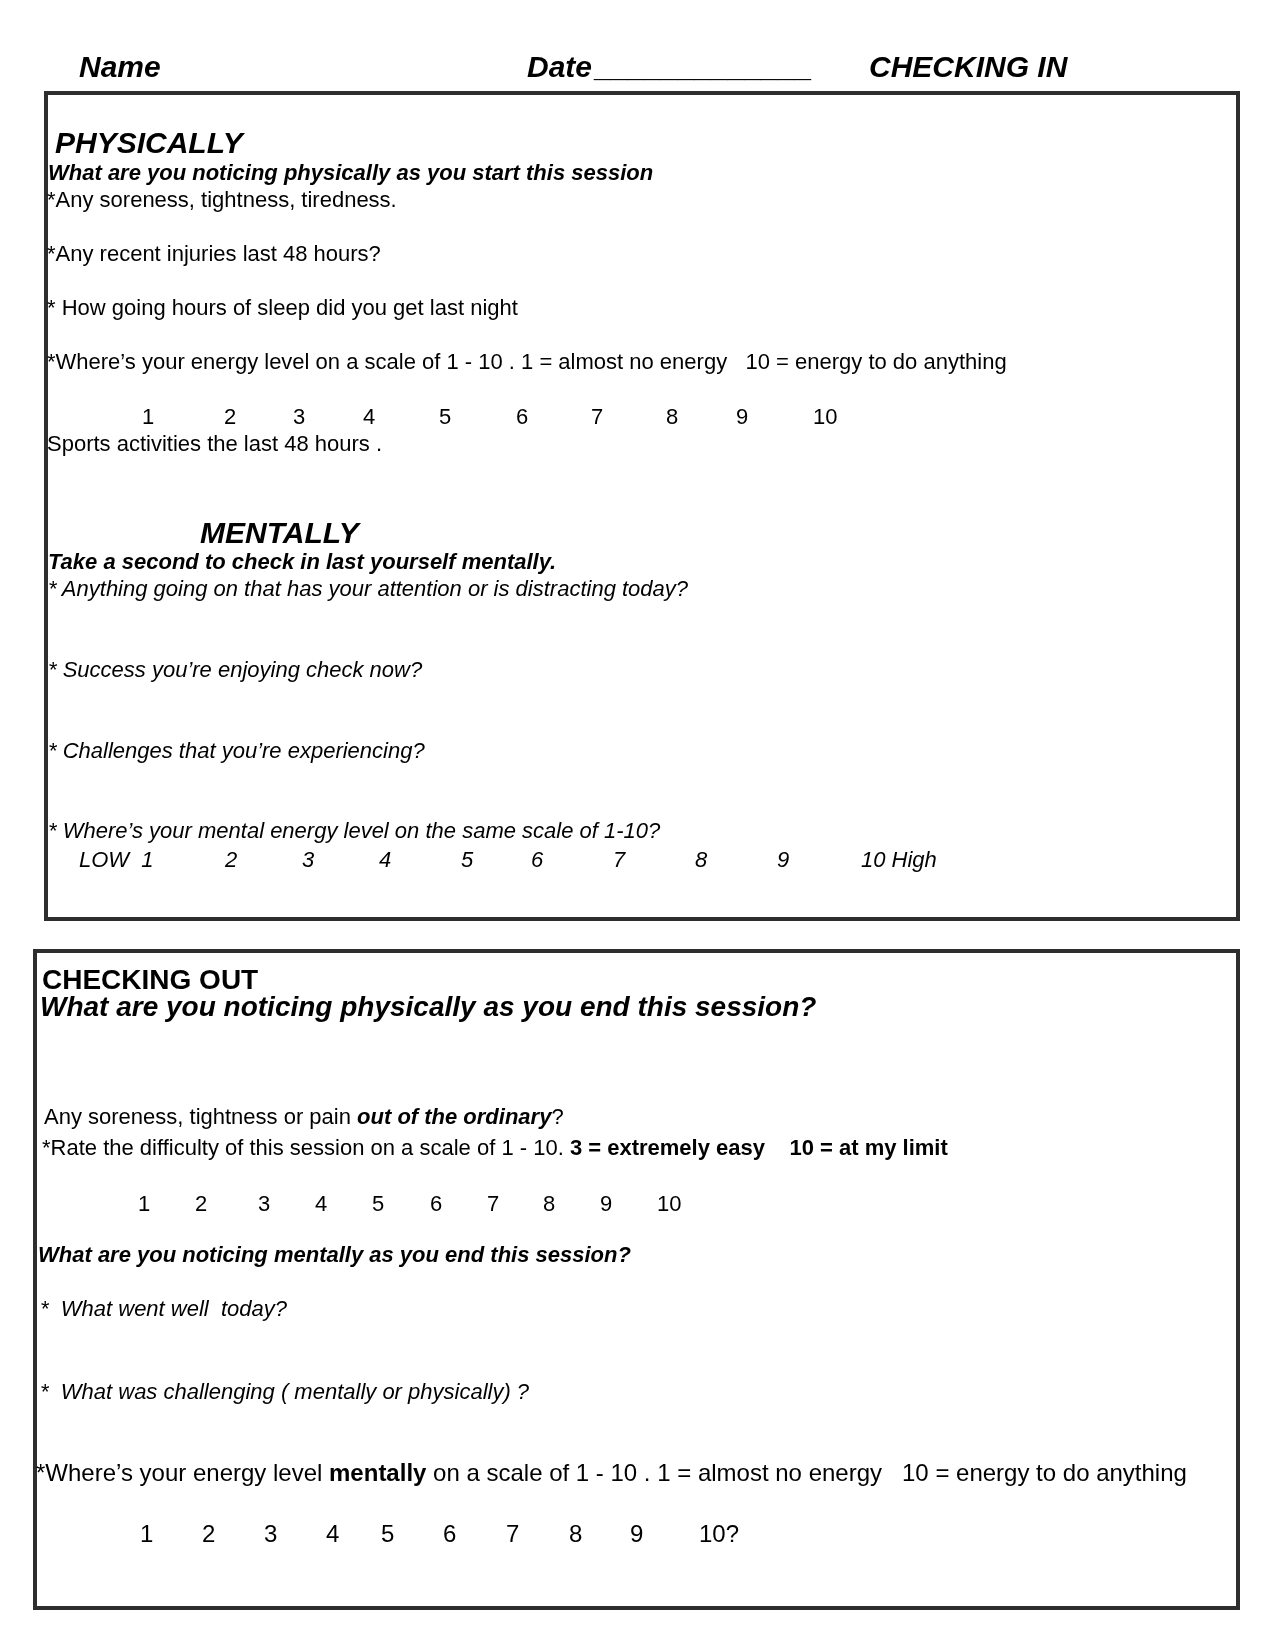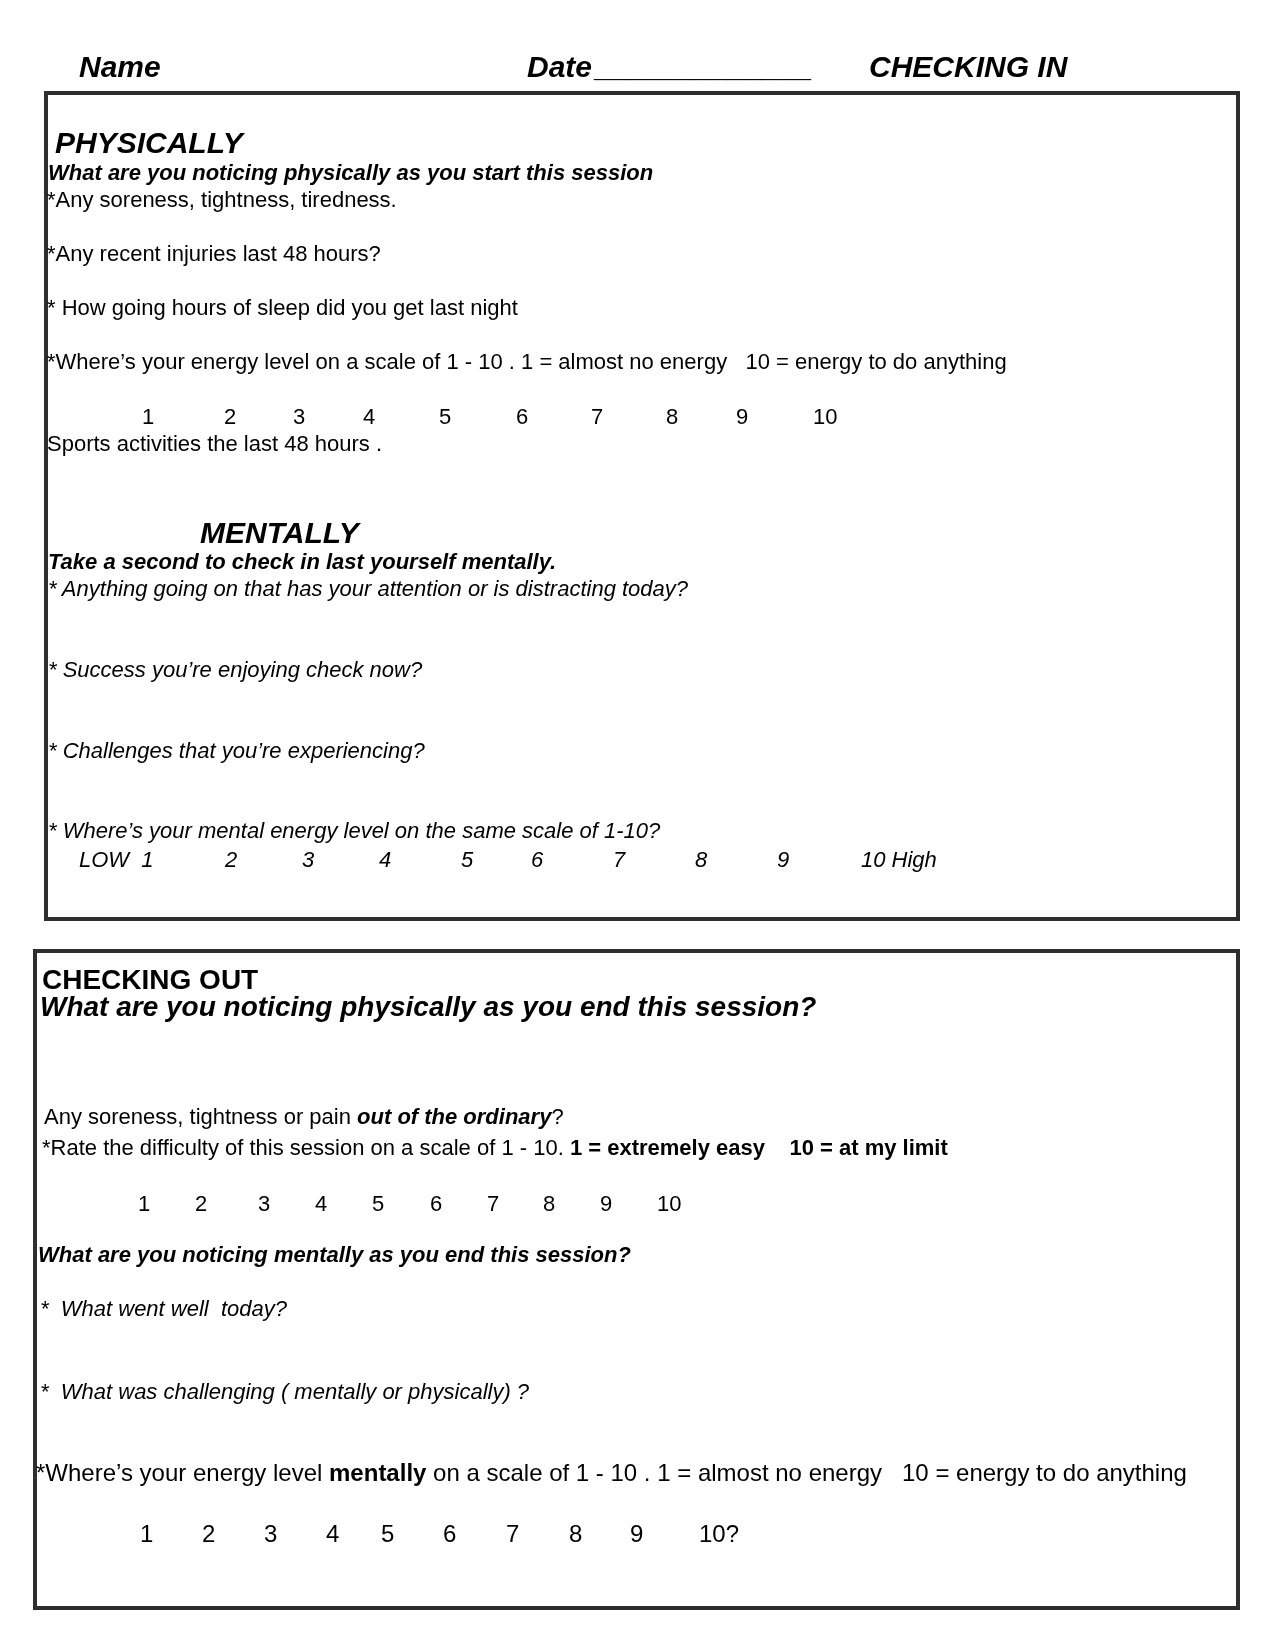--- a/index.html
+++ b/index.html
@@ -70,21 +70,21 @@
   <span style="left:861px;">10 High</span>
 </div>
 
 <div class="box" style="left:33px; top:949px; width:1207px; height:661px;"></div>
 
 <span class="abs b" style="left:42px; top:966px; font-size:28px;">CHECKING OUT</span>
 <span class="abs bi" style="left:40px; top:993px; font-size:28px;">What are you noticing physically as you end this session?</span>
 
 <div class="abs t21" style="left:44px; top:1106px;"><span>Any soreness, tightness or pain </span><span class="bi">out of the ordinary</span><span>?</span></div>
 
-<div class="abs t21" style="left:42px; top:1137px;"><span>*Rate the difficulty of this session on a scale of 1 - 10. </span><span class="b">1 = extremely easy</span><span>    </span><span class="b">10 = at my limit</span></div>
+<div class="abs t21" style="left:42px; top:1137px;"><span>*Rate the difficulty of this session on a scale of 1 - 10. </span><span class="b">3 = extremely easy</span><span>    </span><span class="b">10 = at my limit</span></div>
 
 <div class="scale t21" style="position:absolute; left:0; top:1191px;">
   <span style="left:138px;">1</span>
   <span style="left:195px;">2</span>
   <span style="left:258px;">3</span>
   <span style="left:315px;">4</span>
   <span style="left:372px;">5</span>
   <span style="left:430px;">6</span>
   <span style="left:487px;">7</span>
   <span style="left:543px;">8</span>

